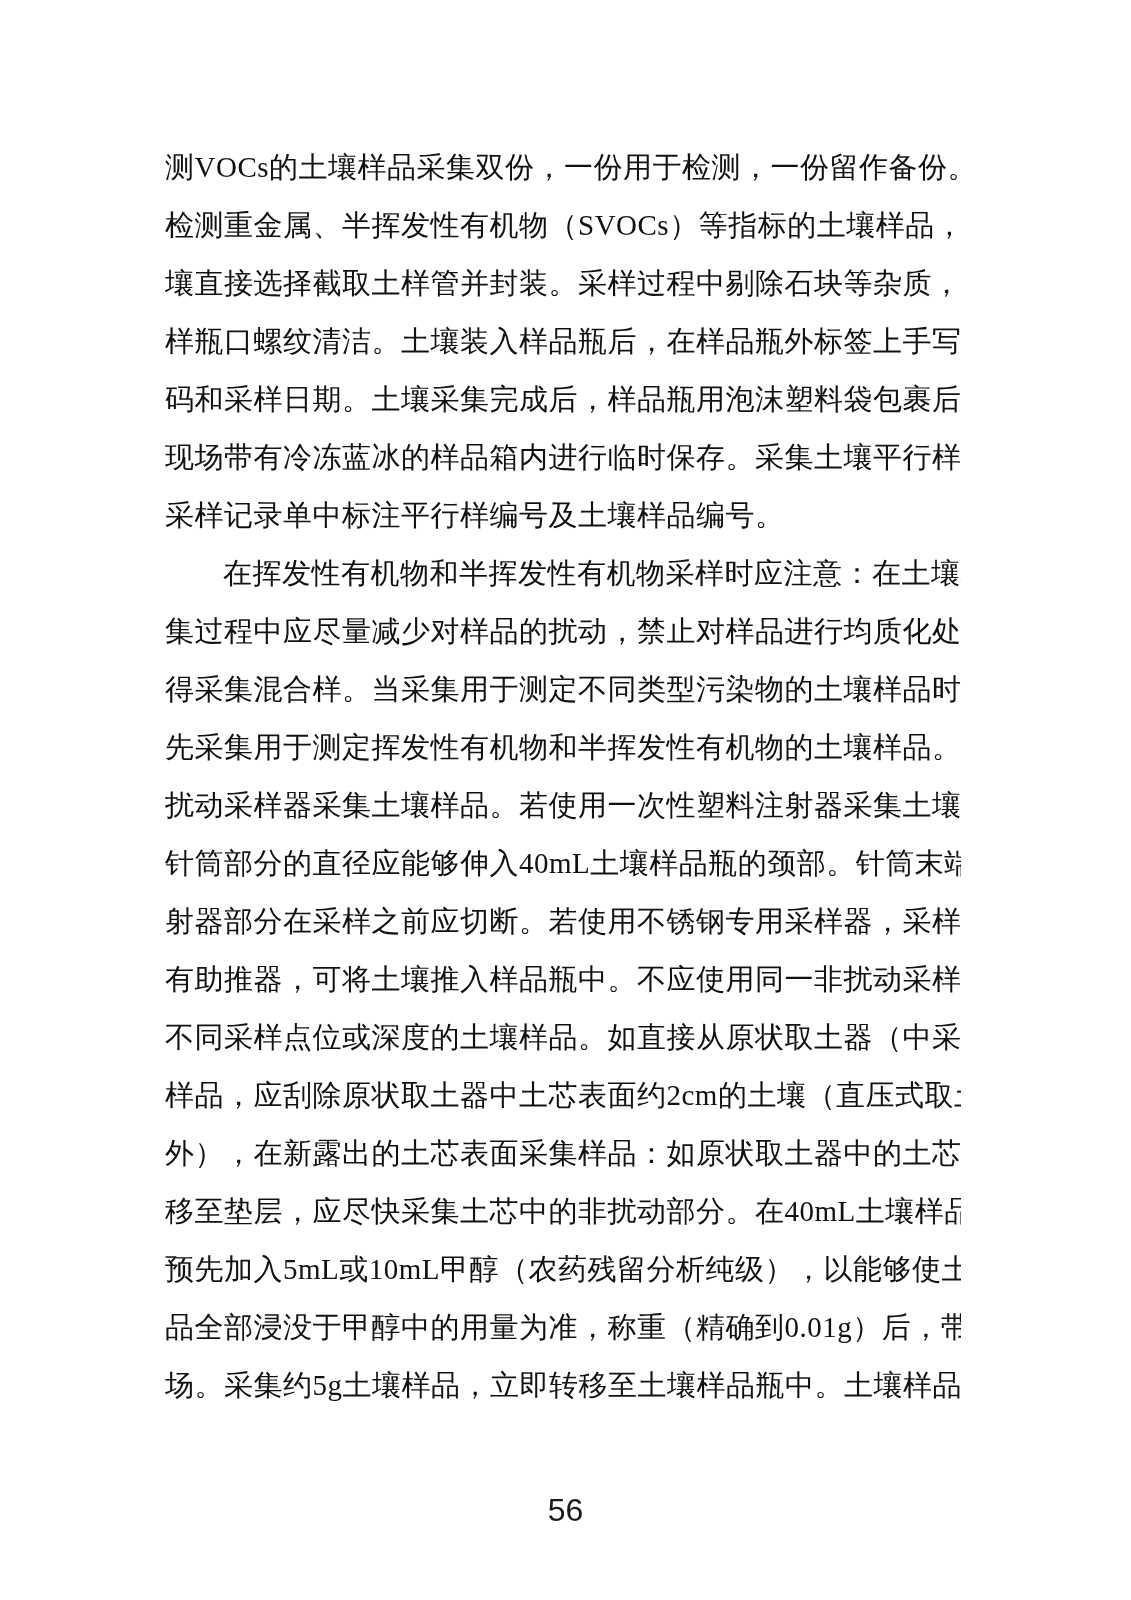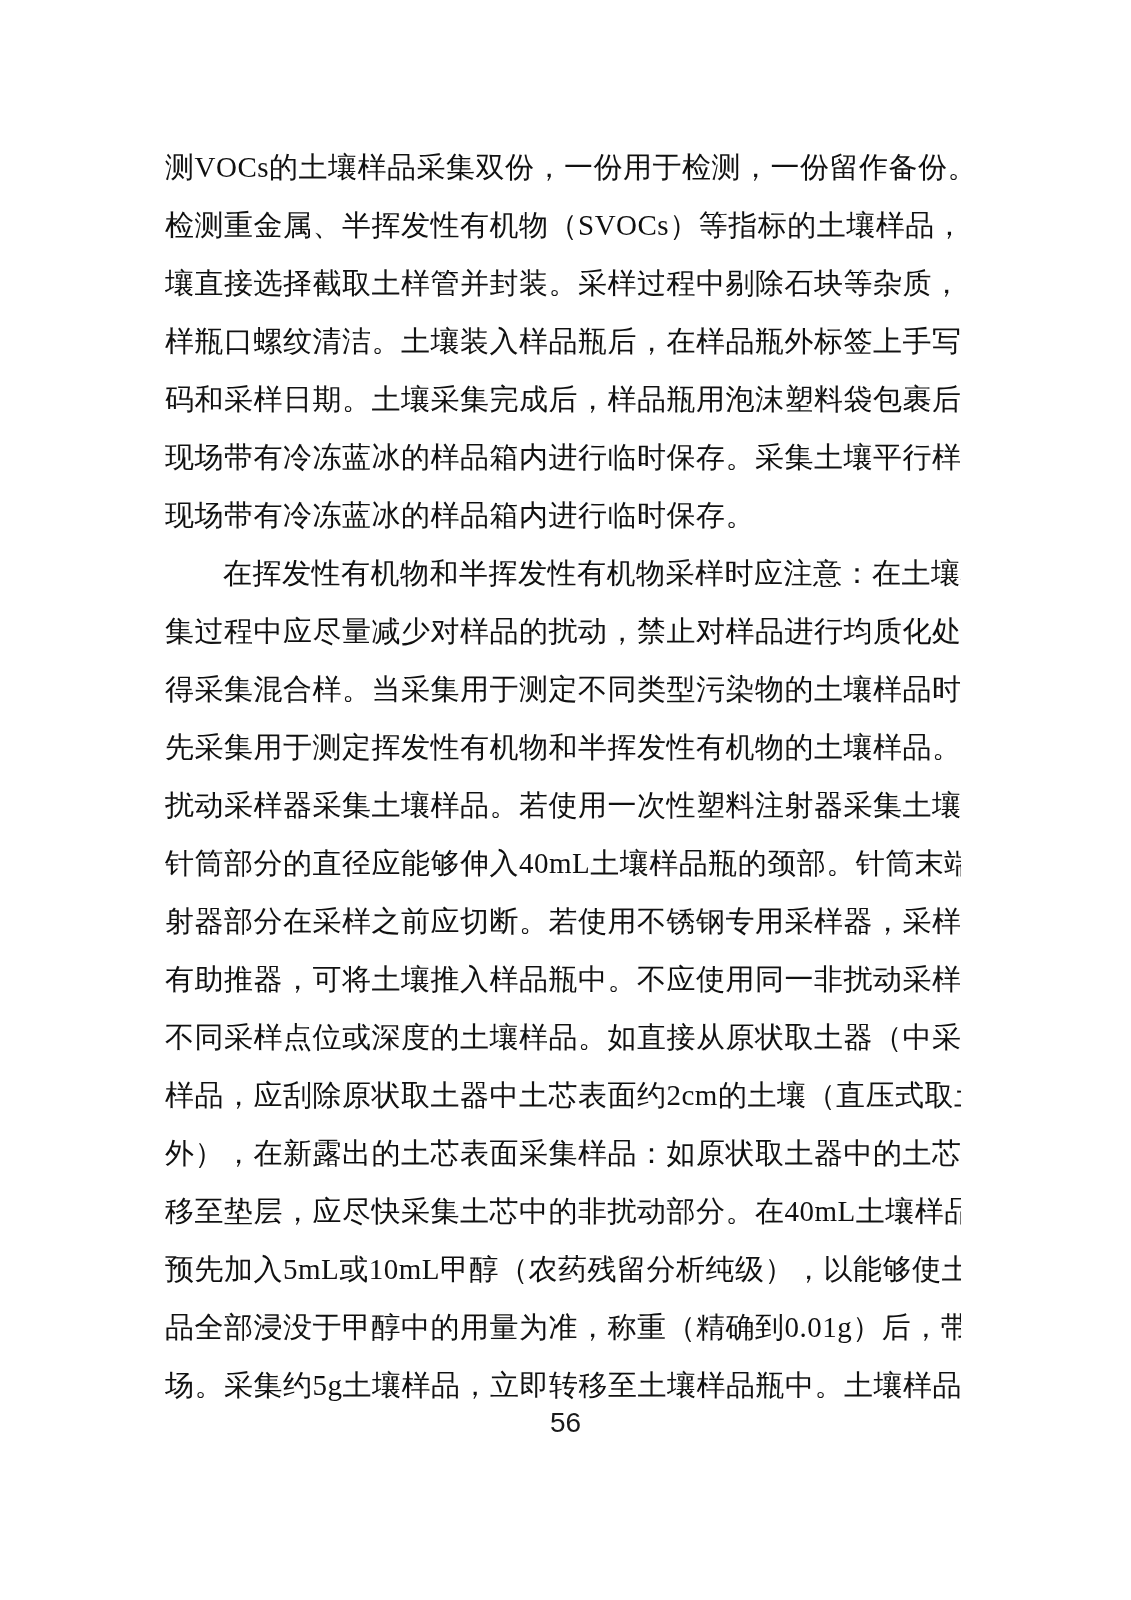--- a/index.html
+++ b/index.html
@@ -38,42 +38,42 @@
     text-align: left;
     text-align-last: left;
   }
   .line.indent {
     text-indent: 58px;
   }
   .page-number {
     position: absolute;
     left: 0;
     right: 0;
-    top: 1407px;
+    top: 1494px;
     height: 32px;
     line-height: 32px;
     text-align: center;
     font-family: "Liberation Sans", "DejaVu Sans", sans-serif;
-    font-size: 28px;
+    font-size: 32px;
     color: #1a1a1a;
   }
 </style>
 </head>
 <body>
 
 <div class="page">
   <div class="text-block">
 
     <div class="line">测VOCs的土壤样品采集双份，一份用于检测，一份留作备份。用于</div>
     <div class="line">检测重金属、半挥发性有机物（SVOCs）等指标的土壤样品，将土</div>
     <div class="line">壤直接选择截取土样管并封装。采样过程中剔除石块等杂质，保持采</div>
     <div class="line">样瓶口螺纹清洁。土壤装入样品瓶后，在样品瓶外标签上手写样品编</div>
     <div class="line">码和采样日期。土壤采集完成后，样品瓶用泡沫塑料袋包裹后，放入</div>
     <div class="line">现场带有冷冻蓝冰的样品箱内进行临时保存。采集土壤平行样时，在</div>
-    <div class="line end">现场带有冷冻蓝冰的样品箱内进行临时保存。</div>
+    <div class="line end">采样记录单中标注平行样编号及土壤样品编号。</div>
 
     <div class="line indent">在挥发性有机物和半挥发性有机物采样时应注意：在土壤样品采</div>
     <div class="line">集过程中应尽量减少对样品的扰动，禁止对样品进行均质化处理，不</div>
     <div class="line">得采集混合样。当采集用于测定不同类型污染物的土壤样品时，应优</div>
     <div class="line">先采集用于测定挥发性有机物和半挥发性有机物的土壤样品。使用非</div>
     <div class="line">扰动采样器采集土壤样品。若使用一次性塑料注射器采集土壤样品，</div>
     <div class="line">针筒部分的直径应能够伸入40mL土壤样品瓶的颈部。针筒末端的注</div>
     <div class="line">射器部分在采样之前应切断。若使用不锈钢专用采样器，采样器需配</div>
     <div class="line">有助推器，可将土壤推入样品瓶中。不应使用同一非扰动采样器采集</div>
     <div class="line">不同采样点位或深度的土壤样品。如直接从原状取土器（中采集土壤</div>

